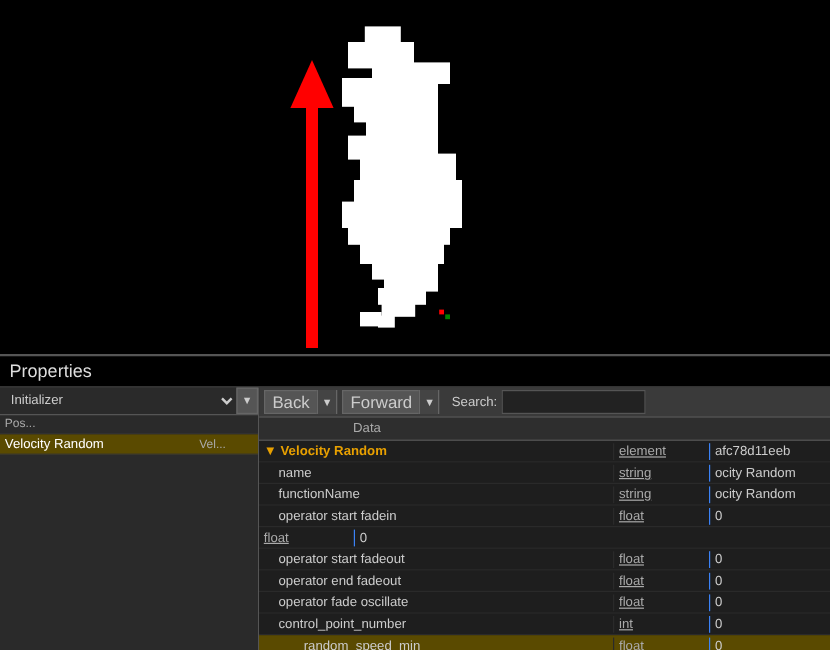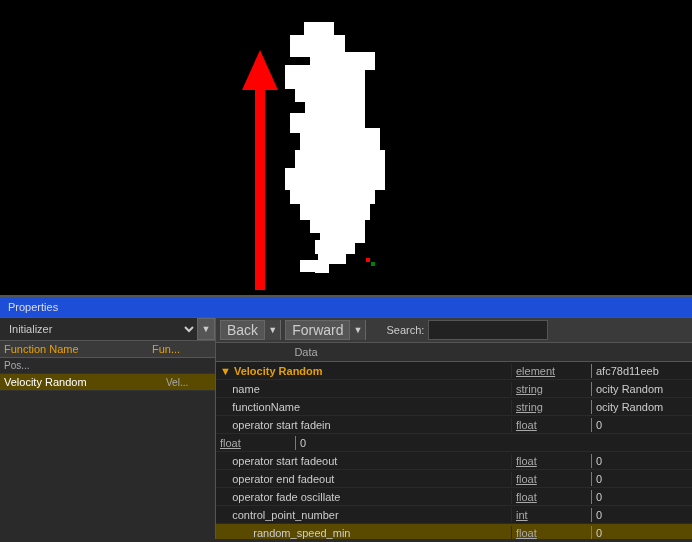--- a/index.html
+++ b/index.html
@@ -48,23 +48,23 @@
 
     
     #properties-panel {
       width: 692px;
       height: 247px;
       background: #2a2a2a;
       border-top: 2px solid #555;
     }
 
     #properties-header {
-      background: #1d4ed8;
+      background: #000000;
       padding: 4px 8px;
-      font-size: 11px;
+      font-size: 15px;
       color: #ddd;
       border-bottom: 1px solid #555;
     }
 
     #properties-body {
       display: flex;
       height: calc(100% - 24px);
     }
 
     
@@ -183,21 +183,21 @@
       align-items: center;
       justify-content: center;
       color: #ccc;
       font-size: 9px;
       cursor: pointer;
     }
 
     .search-label {
       font-size: 11px;
       color: #ccc;
-      margin-left: 16px;
+      margin-left: 6px;
     }
     .search-input {
       background: #222;
       border: 1px solid #555;
       color: #ccc;
       height: 20px;
       padding: 0 4px;
       font-size: 11px;
       width: 120px;
     }
@@ -329,25 +329,20 @@
 
     <div id="left-panel">
       <div id="initializer-bar">
         <select id="initializer-select">
           <option>Initializer</option>
         </select>
         <div id="initializer-arrow">▼</div>
       </div>
 
       <div id="function-table">
-        <div class="function-table-header">
-          <span class="col-name">Function Name</span>
-          <span class="col-fun">Fun...</span>
-          <span class="col-scroll"></span>
-        </div>
 
         <div class="function-row">
           <span class="col-fun">Pos...</span>
         </div>
         <div class="function-row selected">
           <span class="col-name">Velocity Random</span>
           <span class="col-fun">Vel...</span>
         </div>
       </div>
     </div>

